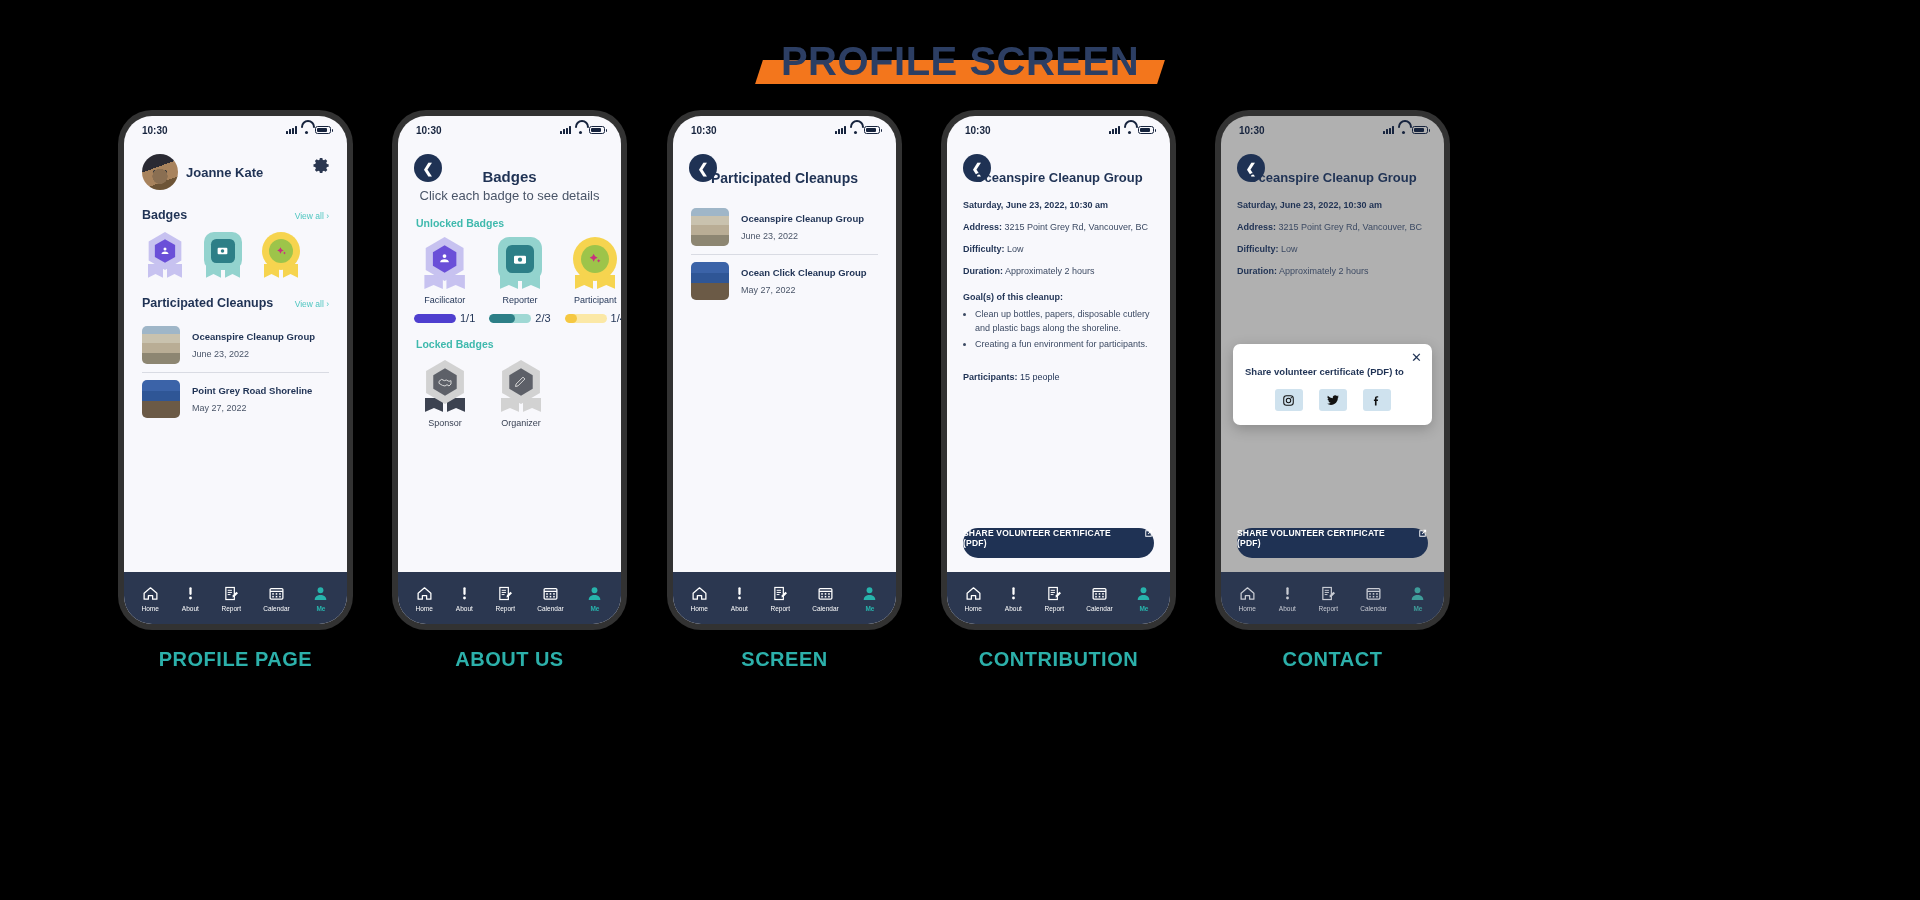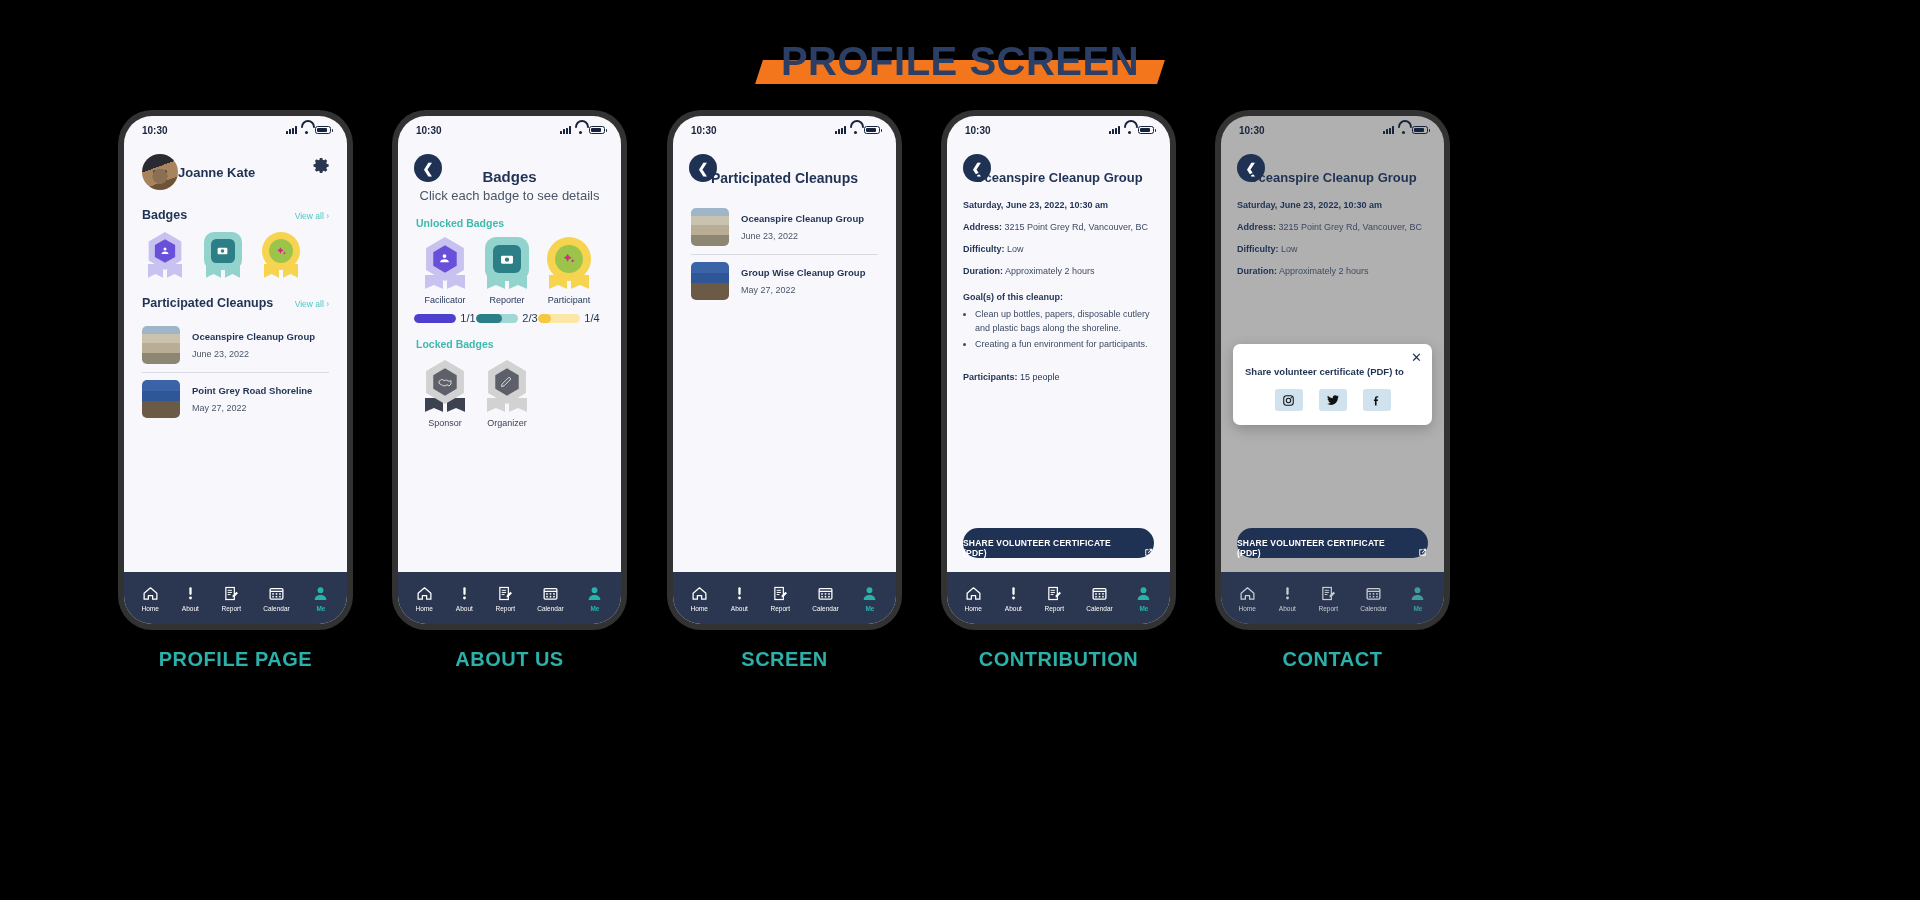--- a/index.html
+++ b/index.html
@@ -67,21 +67,21 @@
 
   
   .backbtn{
     width:28px;height:28px;border-radius:50%;background:#1f3254;
     display:flex;align-items:center;justify-content:center;
     color:#fff;font-size:13px;font-weight:700;line-height:1;
     margin:10px 0 0 16px; cursor:pointer;
   }
 
   
-  .profile-head{ display:flex; align-items:center; gap:0; padding:10px 18px 0 18px;}
+  .profile-head{ display:flex; align-items:center; gap:8px; padding:10px 18px 0 18px;}
   .avatar{ width:36px;height:36px;border-radius:50%;flex:0 0 36px;
     background:
       radial-gradient(circle at 50% 62%, #8a6f52 0 26%, transparent 27%),
       radial-gradient(circle at 38% 52%, #3a3a3a 0 10%, transparent 11%),
       radial-gradient(circle at 62% 52%, #3a3a3a 0 10%, transparent 11%),
       linear-gradient(160deg,#2a2a33 0 38%, #a8835d 38% 72%, #6d5436 72% 100%);
     background-size:cover;}
   .pname{ font-size:13px; font-weight:700; color:#1f3254;}
   .gear{ position:absolute; right:16px; top:12px; width:19px; height:19px; cursor:pointer;}
 
@@ -134,21 +134,21 @@
   .navitem{ display:flex; flex-direction:column; align-items:center; gap:3px; cursor:pointer;}
   .navitem .lbl{ font-size:6.5px; color:#ffffff; }
   .navitem.active .lbl{ color:#27b3ac; font-weight:700;}
   .nicon{ width:18px; height:17px; display:flex; align-items:center; justify-content:center;}
 
   
   .bheader{ text-align:center; margin-top:-14px;}
   .bheader h2{ font-size:15px; font-weight:700; color:#1f3254;}
   .bheader p{ font-size:13px; color:#4a5568; margin-top:3px;}
   .grp{ font-size:10.5px; font-weight:700; color:#3fb9ad; padding:0 18px; margin-top:14px;}
-  .bgrid{ display:flex; padding:8px 16px 0 16px; }
+  .bgrid{ display:flex; padding:8px 16px 0 16px; gap:14px;}
   .bcell{ width:62px; display:flex; flex-direction:column; align-items:center;}
   .bcell .nm{ font-size:9px; color:#1f3254; margin-top:6px; text-align:center;}
   .prog{ display:flex; align-items:center; gap:4px; margin-top:7px;}
   .bar{ width:42px; height:9px; border-radius:5px; overflow:hidden;}
   .bar i{ display:block; height:100%; border-radius:5px;}
   .prog .pv{ font-size:11px; color:#1f3254;}
   .bgrid.locked{ margin-top:2px;}
   .bcell.lk .nm{ color:#3a4254;}
 
   
@@ -161,21 +161,21 @@
   .drow b{ font-weight:700;}
   .drow span{ font-weight:400; color:#3c4a63;}
   .dgoal{ font-size:9px; font-weight:700; color:#1f3254; margin-top:14px;}
   .dul{ margin:6px 0 0 12px;}
   .dul li{ font-size:9px; color:#3c4a63; line-height:1.55; margin-bottom:3px;}
   .dpart{ font-size:9px; color:#1f3254; margin-top:20px;}
   .dpart b{ font-weight:700;}
   .sharebtn{
     position:absolute; left:16px; right:16px; bottom:14px; height:30px;
     background:#1f3254; border-radius:15px; color:#fff;
-    display:flex; align-items:flex-end; justify-content:center; gap:6px;
+    display:flex; align-items:flex-start; justify-content:center; gap:6px;
     font-size:8.5px; font-weight:700; letter-spacing:.2px; cursor:pointer;
   }
 
   
   .modal{
     position:absolute; left:12px; right:12px; top:200px;
     background:#fff; border-radius:7px; padding:10px 12px 14px 12px;
     box-shadow:0 4px 14px rgba(0,0,0,.22);
   }
   .modal .x{ position:absolute; right:10px; top:7px; font-size:13px; color:#1f3254; cursor:pointer; line-height:1;}
@@ -576,21 +576,21 @@
         <div class="li">
           <div class="thumb th-beach"></div>
           <div class="li-txt">
             <b>Oceanspire Cleanup Group</b>
             <span>June 23, 2022</span>
           </div>
         </div>
         <div class="li">
           <div class="thumb th-trash"></div>
           <div class="li-txt">
-            <b>Group Wise Cleanup Group</b>
+            <b>Ocean Click Cleanup Group</b>
             <span>May 27, 2022</span>
           </div>
         </div>
       </div>
     </div>
     <div class="nav">
       <div class="navitem">
           <span class="nicon">
             <svg viewBox="0 0 24 24" width="17" height="17">
               <path d="M3 11.5L12 4l9 7.5V20h-6v-5H9v5H3z" fill="none" stroke="#fff" stroke-width="1.8" stroke-linejoin="round"></path>

